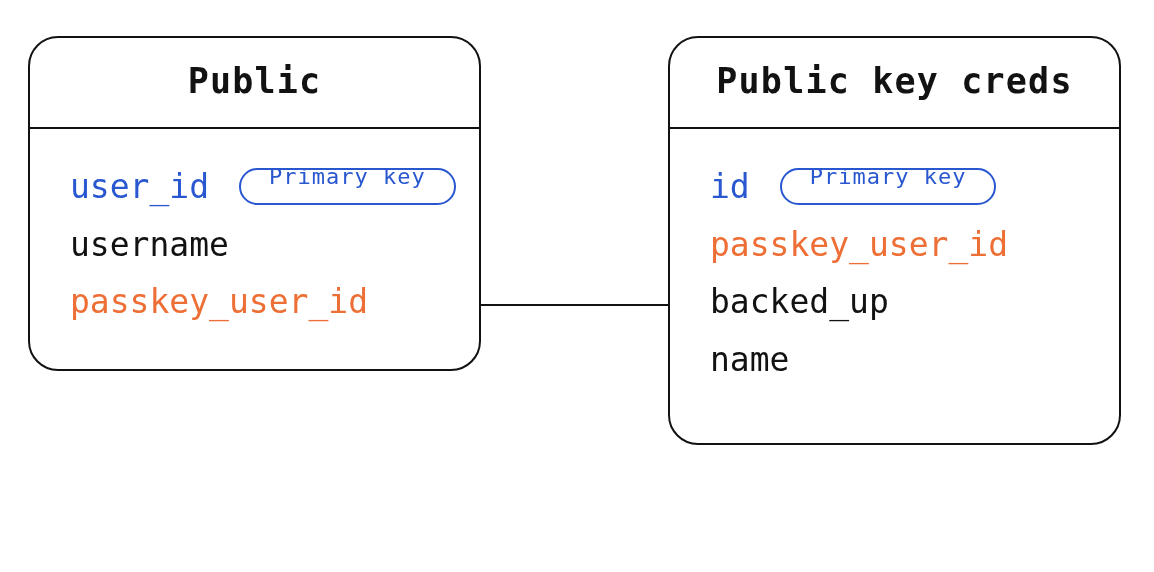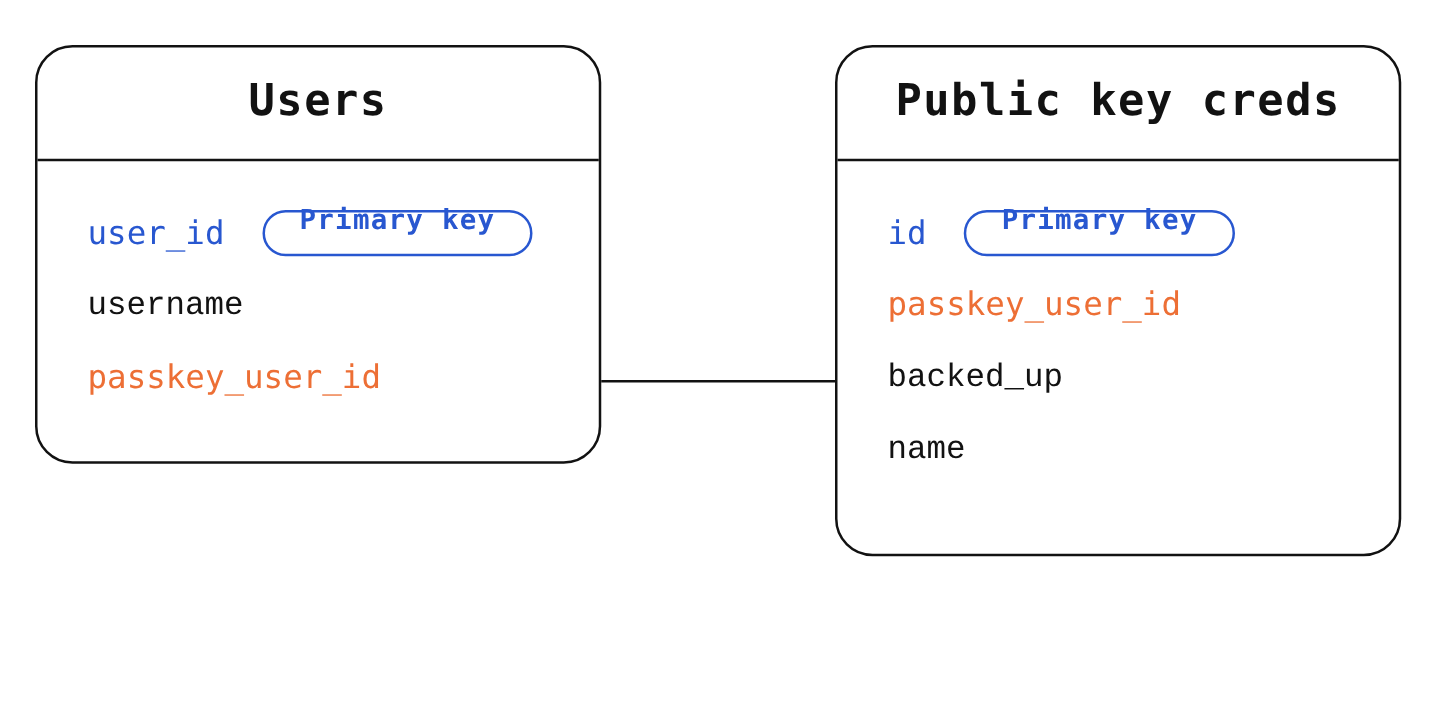--- a/index.html
+++ b/index.html
@@ -44,58 +44,58 @@
   }
   .fields {
     padding: 29px 0 0 40px;
   }
   .field-row {
     height: 57.5px;
     display: flex;
     align-items: center;
   }
   .field-name {
-    font-size: 26px;
+    font-size: 33px;
     letter-spacing: 0;
     white-space: pre;
   }
   .field-name.pk     { color: var(--blue); }
   .field-name.fk     { color: var(--orange); }
-  .field-name.normal { color: var(--ink); font-family: Liberation Mono, monospace; }
+  .field-name.normal { color: var(--ink); }
   .pk-badge {
     margin-left: 30px;
     height: 37px;
     display: inline-flex;
     align-items: center;
     justify-content: center;
     padding: 0 28px 20px 28px;
     border: 2px solid var(--blue);
     border-radius: 20px;
     color: var(--blue);
-    font-weight: bold;
+    font-weight: normal;
     font-size: 22px;
     letter-spacing: 1px;
     white-space: nowrap;
   }
   .relationship-line {
     position: absolute;
     left: 481px;
     top: 304px;
     width: 187px;
     height: 2px;
     background: var(--ink);
   }
 </style>
 </head>
 <body>
 
 <div class="canvas">
 
   <div class="er-table users">
-    <div class="table-header">Users</div>
+    <div class="table-header">Public</div>
     <div class="fields">
         <div class="field-row">
           <span class="field-name pk">user_id</span>
           <span class="pk-badge">Primary key</span>
         </div>
         <div class="field-row">
           <span class="field-name normal">username</span>
         </div>
         <div class="field-row">
           <span class="field-name fk">passkey_user_id</span>

